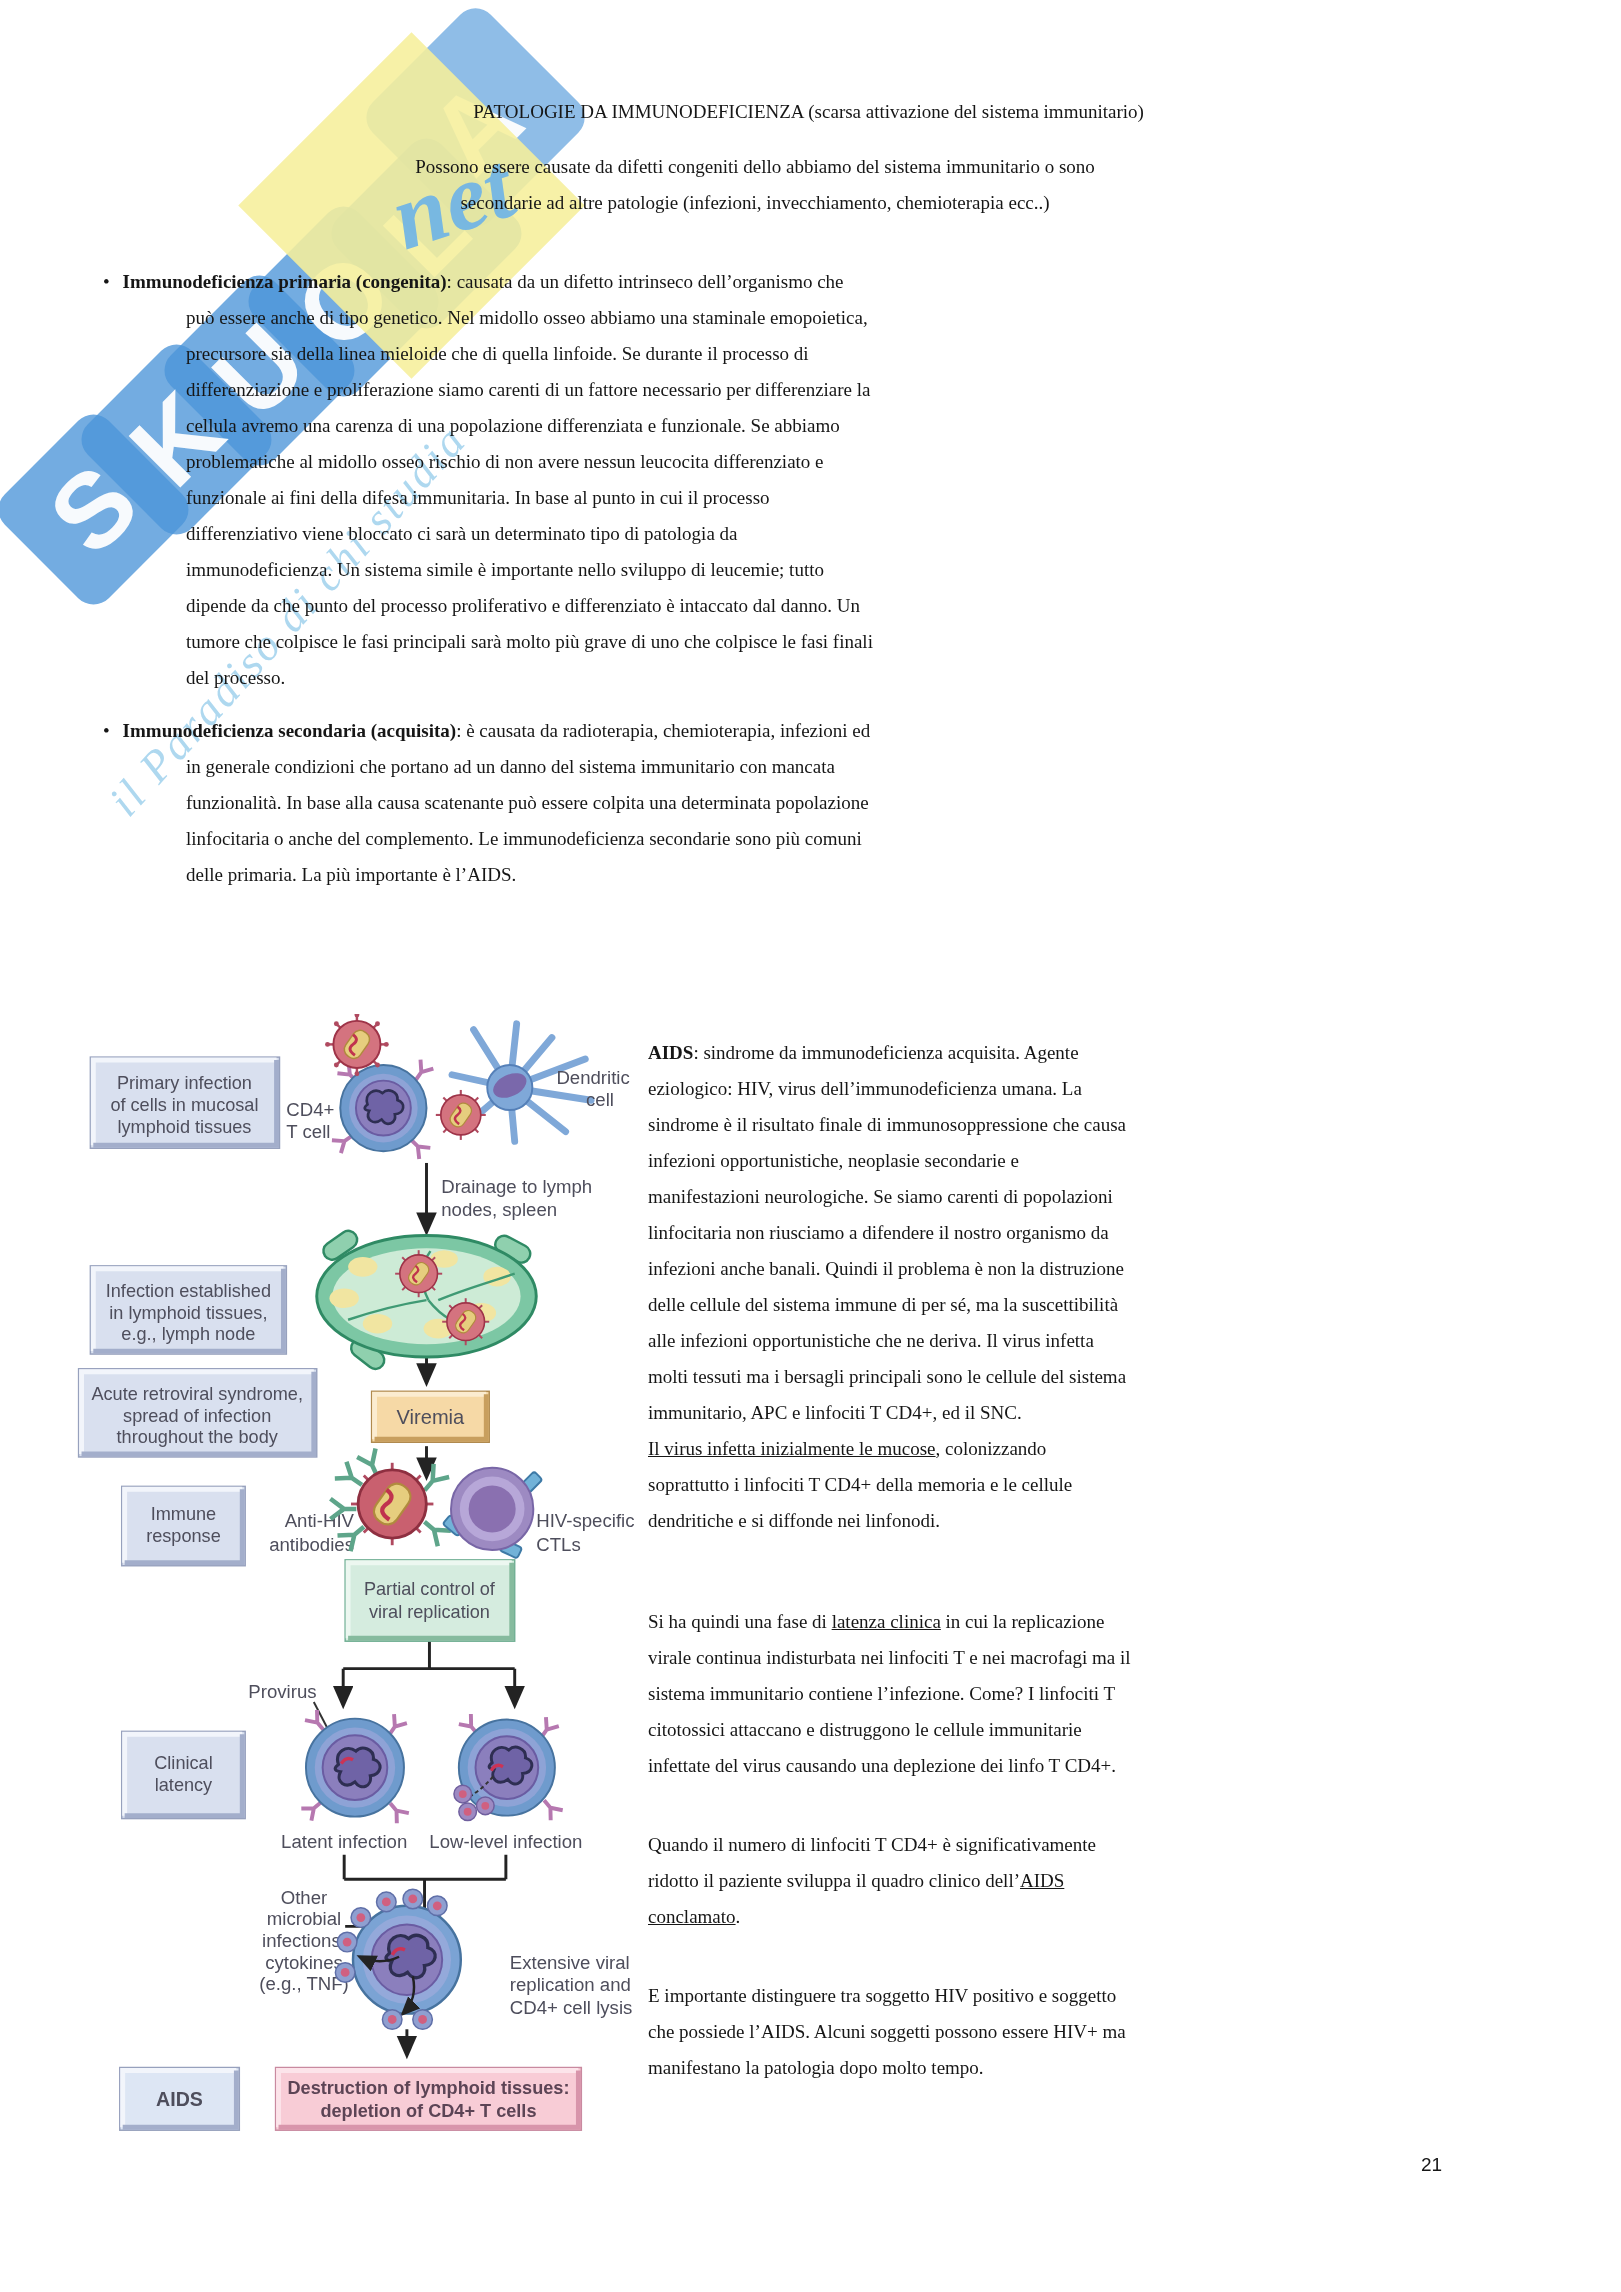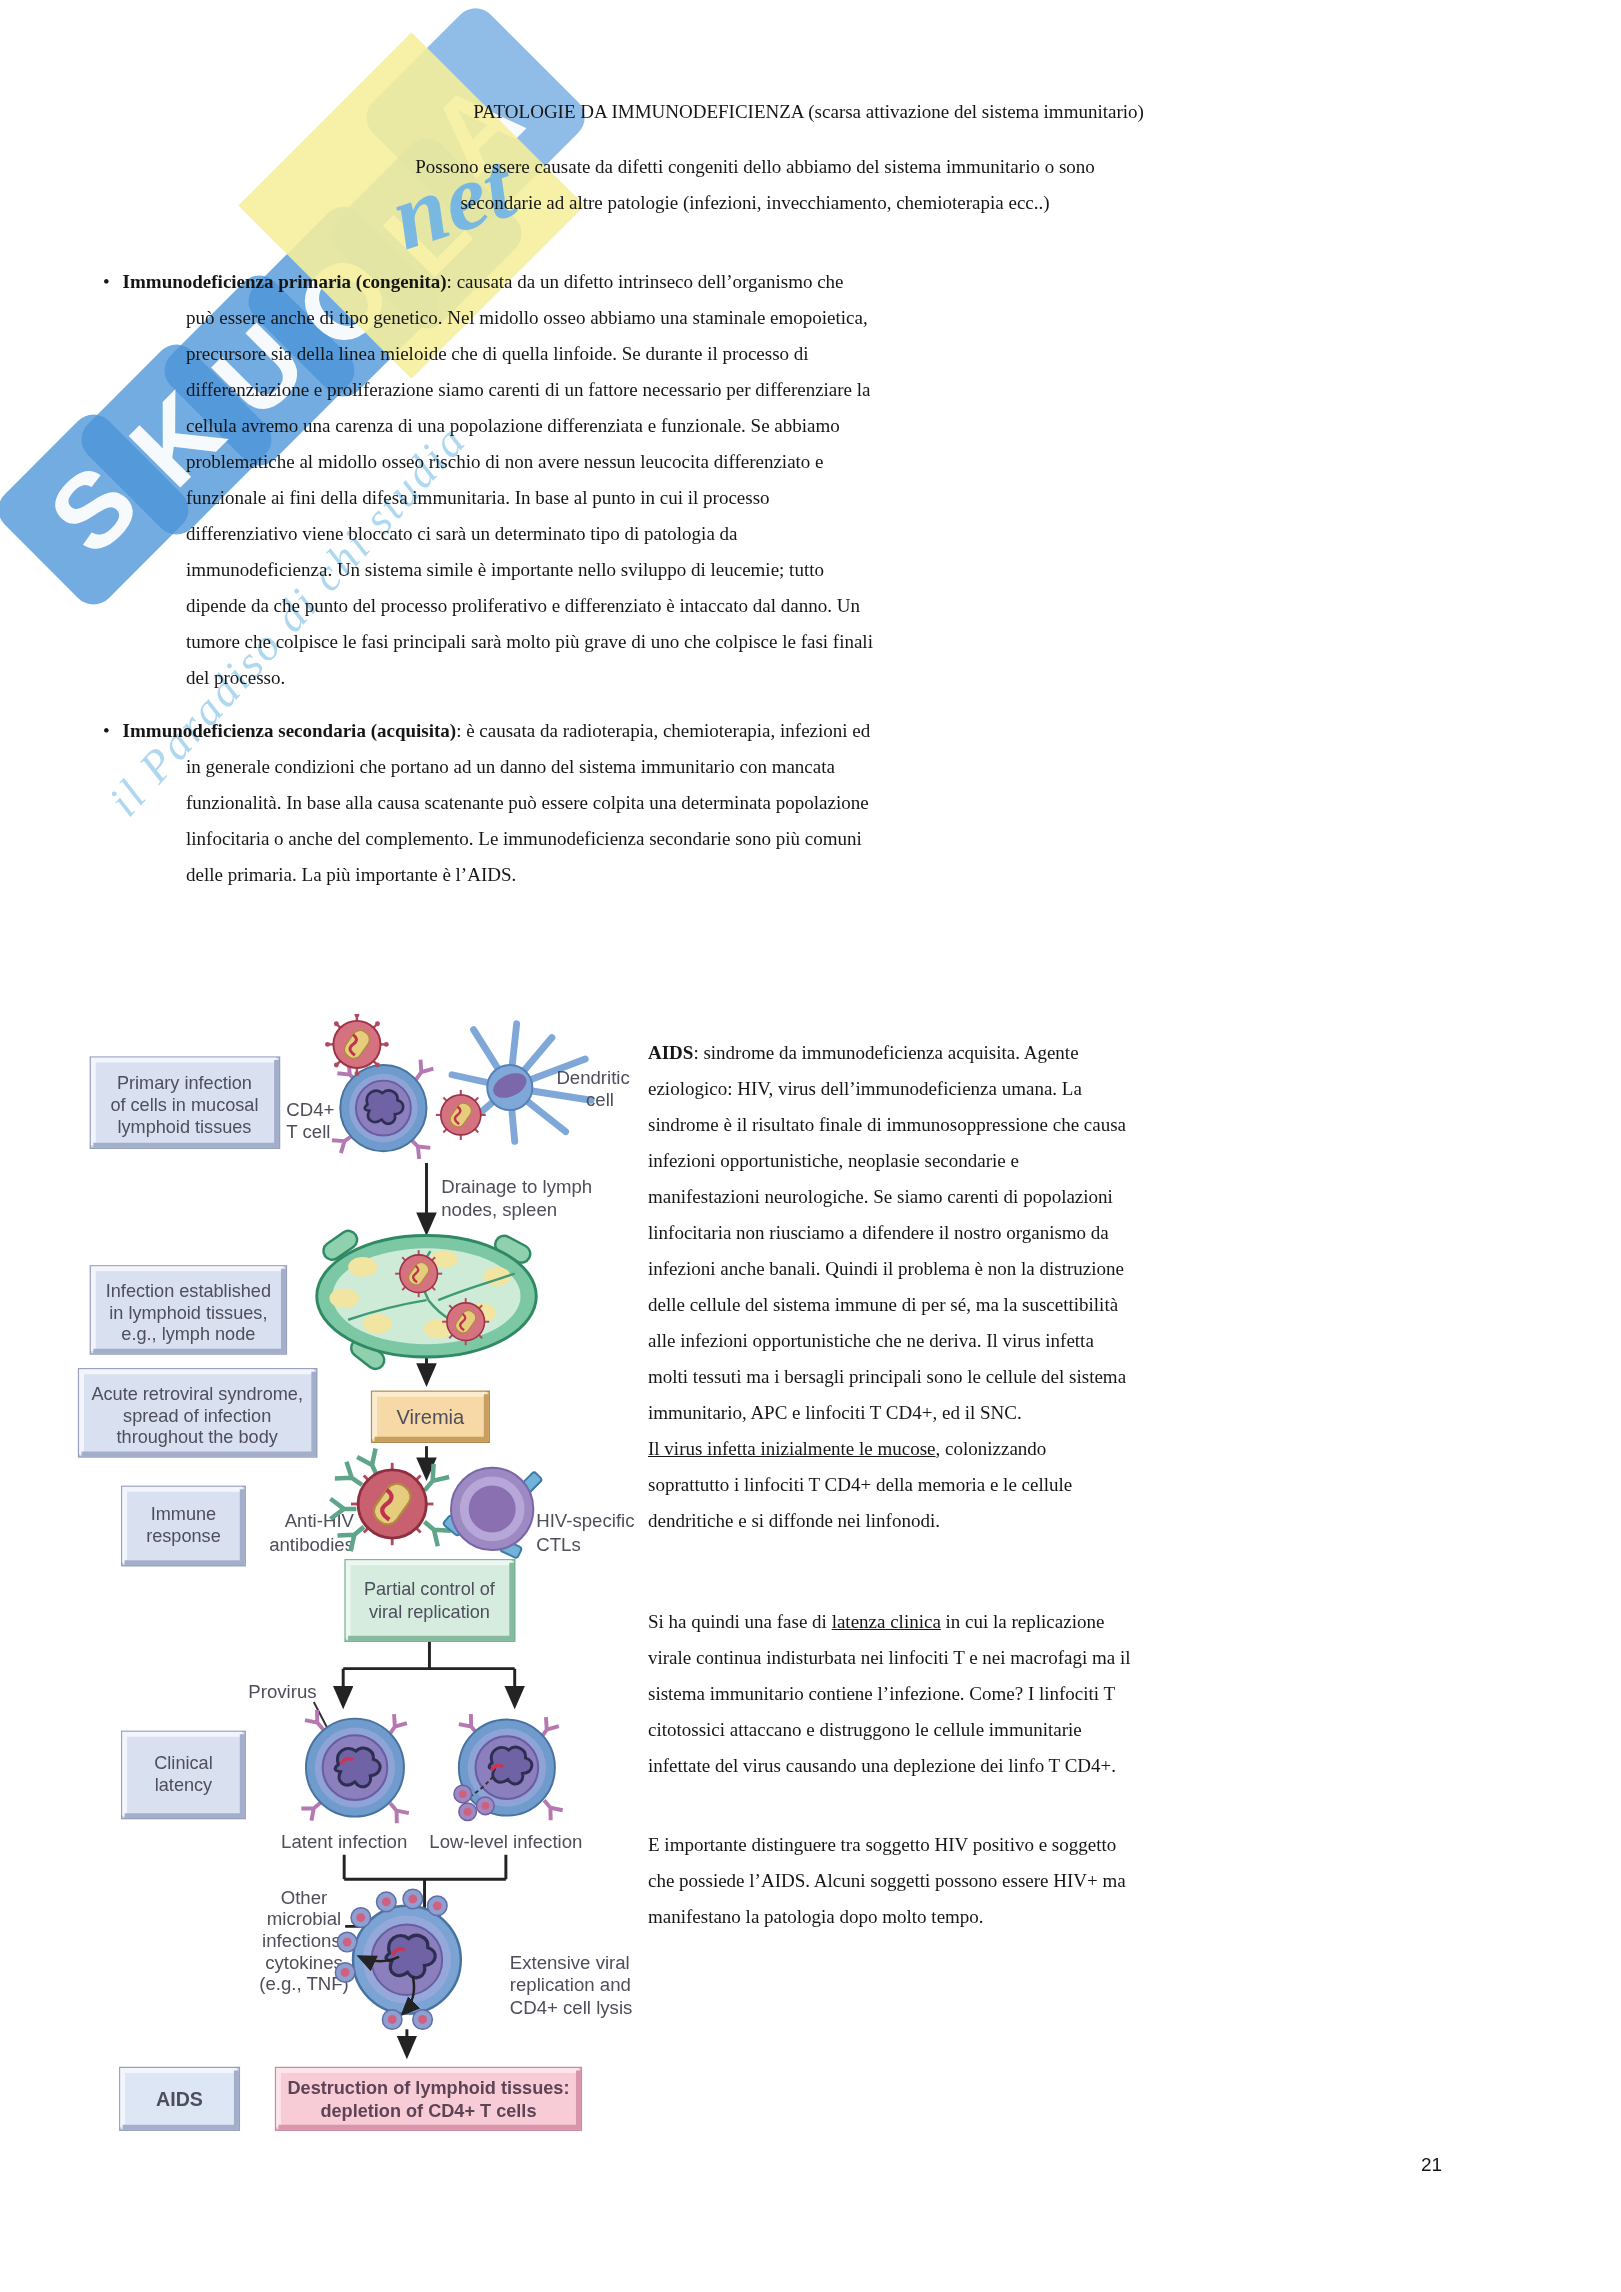--- a/index.html
+++ b/index.html
@@ -103,20 +103,23 @@
 molti tessuti ma i bersagli principali sono le cellule del sistema
 immunitario, APC e linfociti T CD4+, ed il SNC.
 </span><u>Il virus infetta inizialmente le mucose</u><span>, colonizzando
 soprattutto i linfociti T CD4+ della memoria e le cellule
 dendritiche e si diffonde nei linfonodi.</span></p>
     <p class="gap1"><span>Si ha quindi una fase di </span><u>latenza clinica</u><span> in cui la replicazione
 virale continua indisturbata nei linfociti T e nei macrofagi ma il
 sistema immunitario contiene l’infezione. Come? I linfociti T
 citotossici attaccano e distruggono le cellule immunitarie
 infettate del virus causando una deplezione dei linfo T CD4+.</span></p>
+    <p class="gap2"><span>Quando il numero di linfociti T CD4+ è significativamente
+ridotto il paziente sviluppa il quadro clinico dell’</span><u>AIDS
+conclamato</u><span>.</span></p>
     <p class="gap2">E importante distinguere tra soggetto HIV positivo e soggetto
 che possiede l’AIDS. Alcuni soggetti possono essere HIV+ ma
 manifestano la patologia dopo molto tempo.</p>
   </div>
 
   <div class="txt pageno">21</div>
 
   <svg class="fig" width="647" height="1127" viewBox="0 0 660 1150">
     <defs>
       <marker id="arw" markerWidth="9" markerHeight="8" refX="6.5" refY="3.5" orient="auto">

